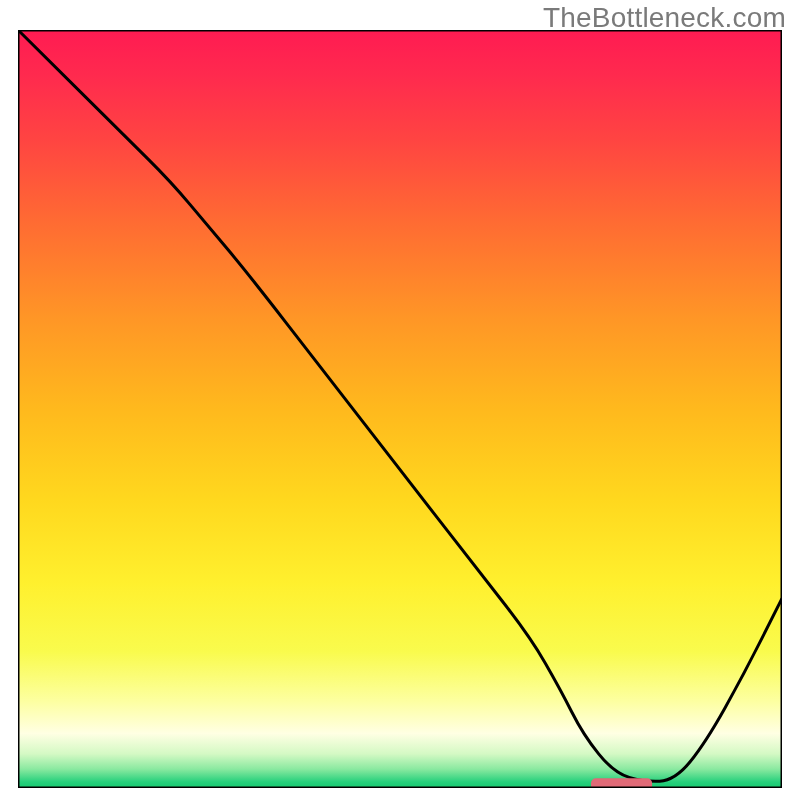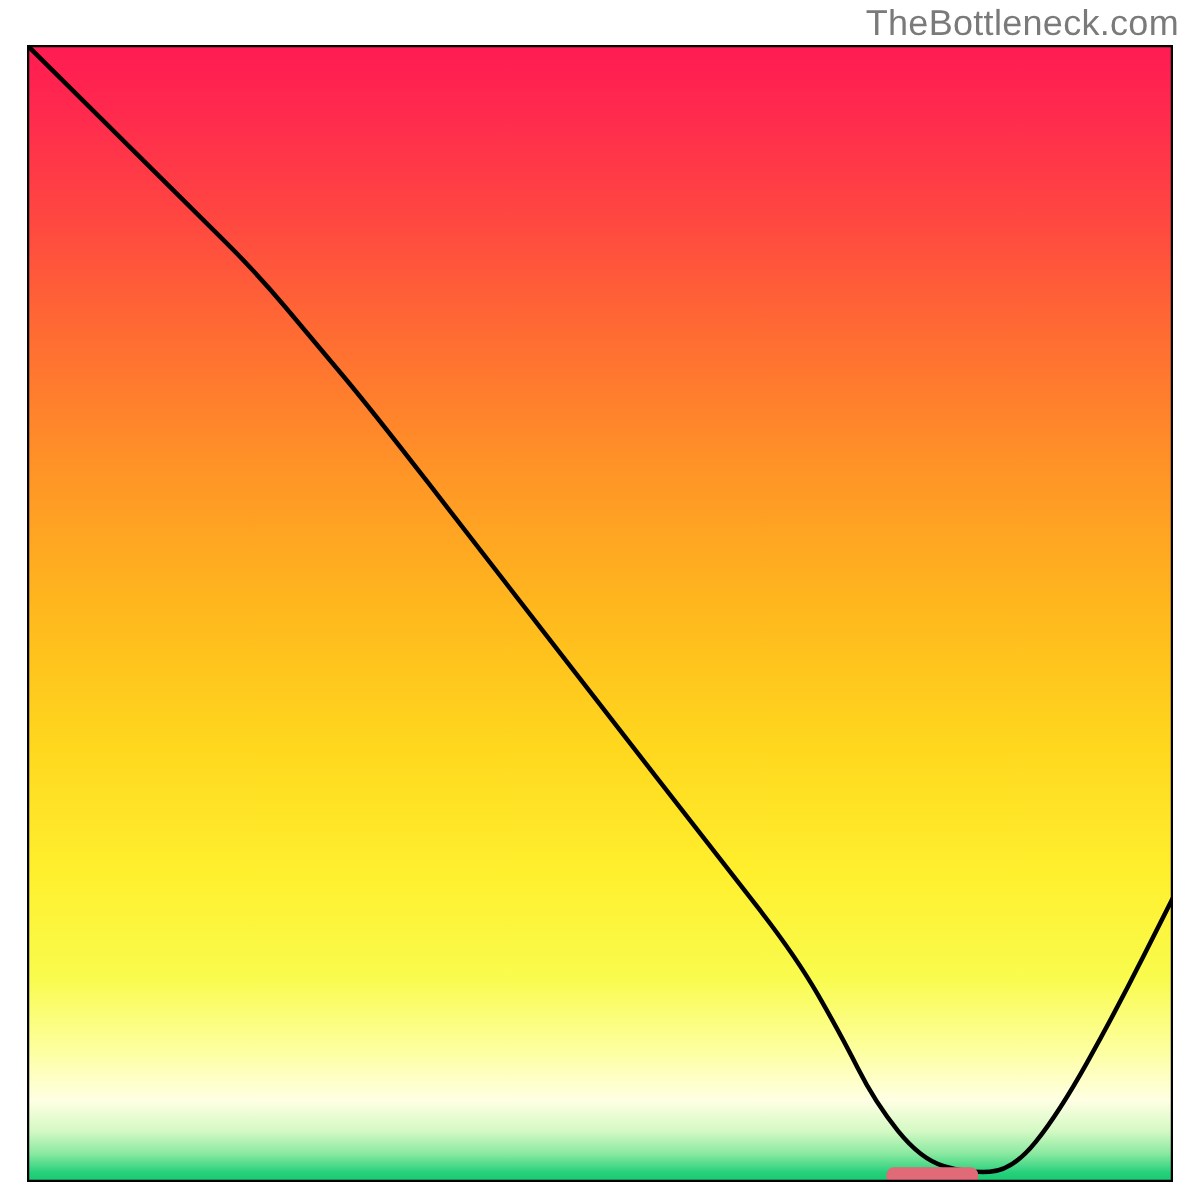--- a/index.html
+++ b/index.html
@@ -7,21 +7,21 @@
     width: 800px;
     height: 800px;
     background: #ffffff;
     font-family: Arial, Helvetica, sans-serif;
     overflow: hidden;
   }
   .watermark {
     position: absolute;
     top: 2px;
     right: 14px;
-    font-size: 24px;
+    font-size: 28px;
     font-weight: 400;
     color: #7a7a7a;
     letter-spacing: 0.2px;
   }
   .plot-wrap {
     position: absolute;
     top: 30px;
     left: 18px;
     width: 764px;
     height: 758px;

